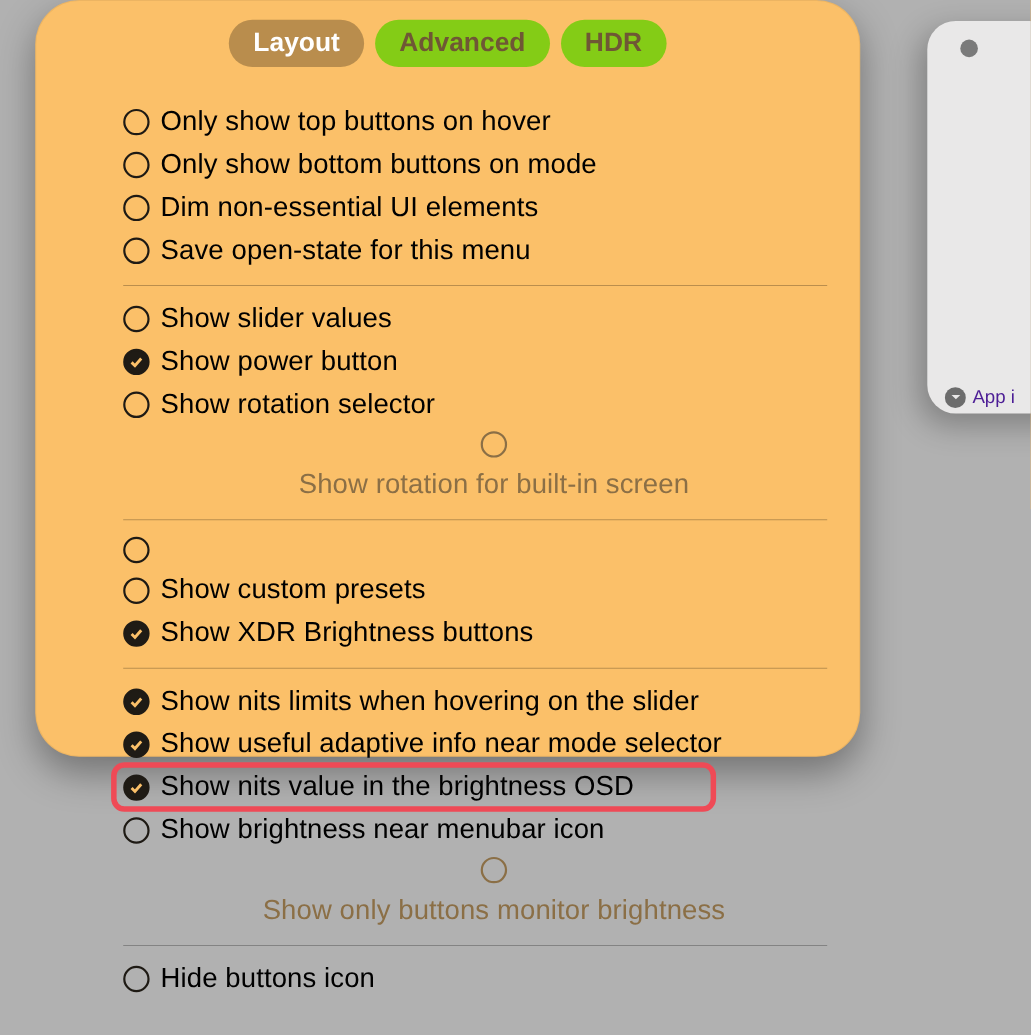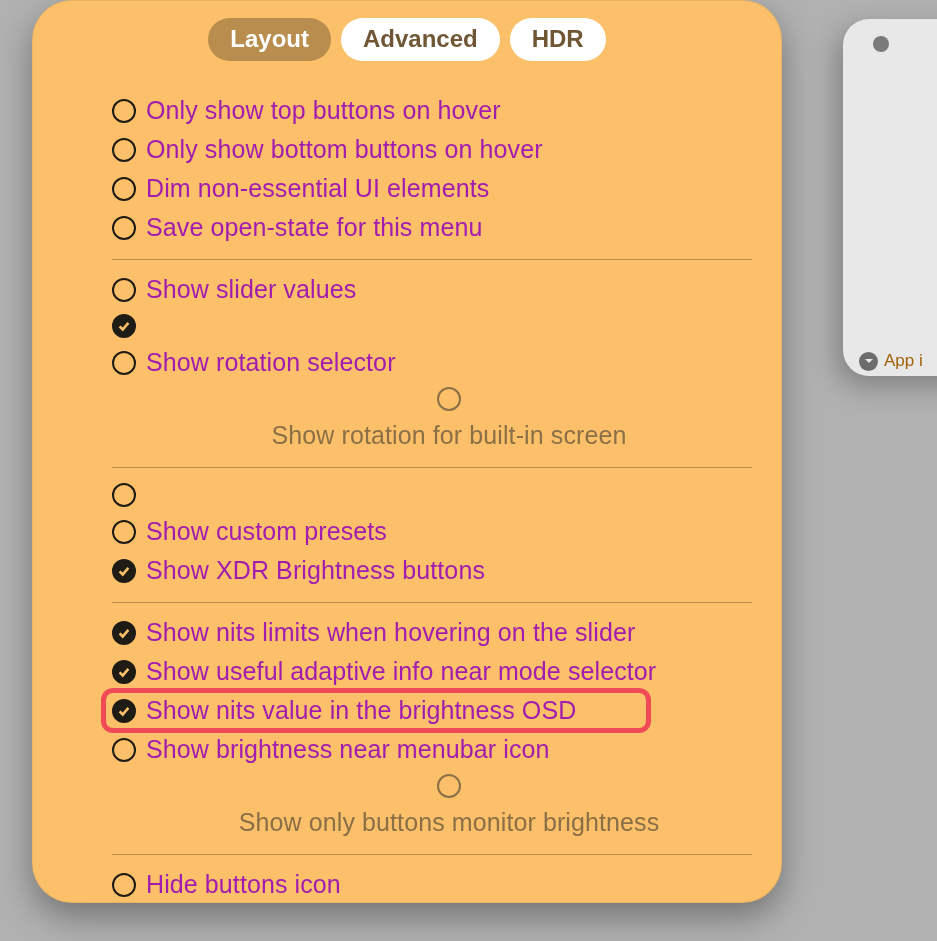--- a/index.html
+++ b/index.html
@@ -30,57 +30,57 @@
   .traffic-dot {
     width: 16px; height: 16px;
     border-radius: 50%;
     background: #7a7a7a;
   }
   .side-window .content {
     position: absolute;
     bottom: 5px; left: 16px;
     display: flex; align-items: center;
     gap: 6px;
-    color: #a16207;
+    color: #4c1d95;
     font-size: 17px;
     font-weight: 500;
   }
   .caret-badge {
     width: 19px; height: 19px; border-radius: 50%;
     background: #6c6c6c;
     display: inline-flex; align-items: center; justify-content: center;
   }
   .caret-badge svg { width: 10px; height: 10px; fill: #e9e8e8; }
 
   
   .panel {
     position: absolute;
     left: 32px;
     top: 0;
     width: 750px;
-    height: 903px;
+    height: 688px;
     background: #fbc069;
     border-radius: 40px;
     box-shadow: 0 14px 34px rgba(0,0,0,.35), inset 0 0 0 1px rgba(0,0,0,.06);
     padding: 16px 0 0 0;
   }
 
   
   .tabs {
     display: flex;
     justify-content: center;
     gap: 10px;
     padding-top: 2px;
     padding-bottom: 22px;
   }
   .tab {
     font-size: 24px;
     font-weight: 700;
     color: #6f5735;
-    background: #ffffff;
+    background: #84cc16;
     padding: 7px 22px 8px;
     border-radius: 22px;
     cursor: pointer;
   }
   .tab.active {
     background: #b98d4d;
     color: #ffffff;
   }
 
   
@@ -124,21 +124,21 @@
   }
   .radio.checked svg {
     width: 14px; height: 14px;
     stroke: #fbc069;
     stroke-width: 3;
     fill: none;
   }
 
   .label {
     font-size: 25px;
-    color: #a21caf;
+    color: #000000;
     font-weight: 450;
     letter-spacing: .1px;
     white-space: nowrap;
     cursor: pointer;
   }
 
   
   .highlight {
     position: absolute;
     border: 5px solid #ef4a56;
@@ -178,21 +178,21 @@
 
   <div class="options" id="options">
 
   <div class="group">
         <div class="row">
           <span class="radio"></span>
           <span class="label">Only show top buttons on hover</span>
         </div>
         <div class="row">
           <span class="radio"></span>
-          <span class="label">Only show bottom buttons on hover</span>
+          <span class="label">Only show bottom buttons on mode</span>
         </div>
         <div class="row">
           <span class="radio"></span>
           <span class="label">Dim non-essential UI elements</span>
         </div>
         <div class="row">
           <span class="radio"></span>
           <span class="label">Save open-state for this menu</span>
         </div>
       </div>
@@ -201,20 +201,21 @@
         <div class="row">
           <span class="radio"></span>
           <span class="label">Show slider values</span>
         </div>
         <div class="row">
           <span class="radio checked">
             <svg viewBox="0 0 16 16">
               <path d="M3 8.5 L6.5 12 L13 4.5"></path>
             </svg>
           </span>
+          <span class="label">Show power button</span>
         </div>
         <div class="row">
           <span class="radio"></span>
           <span class="label">Show rotation selector</span>
         </div>
         <div class="row sub disabled">
           <span class="radio"></span>
           <span class="label">Show rotation for built-in screen</span>
         </div>
       </div>

